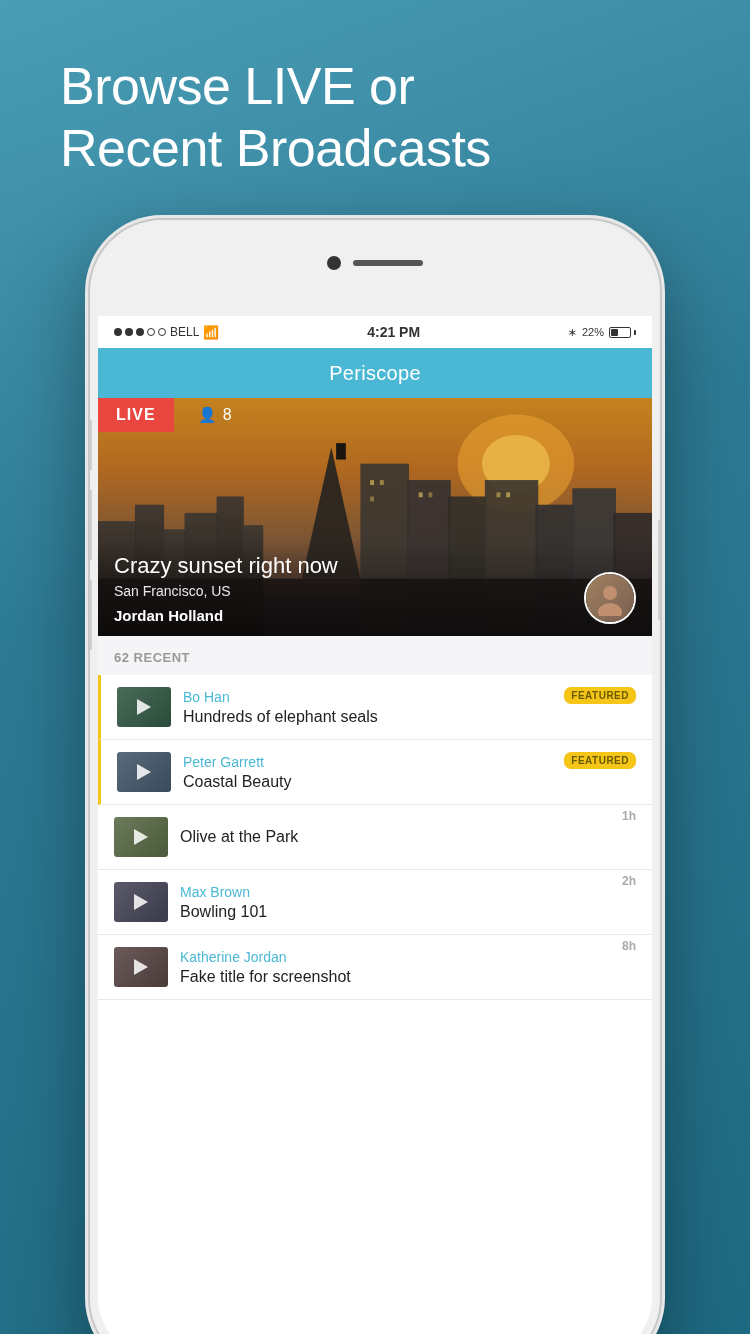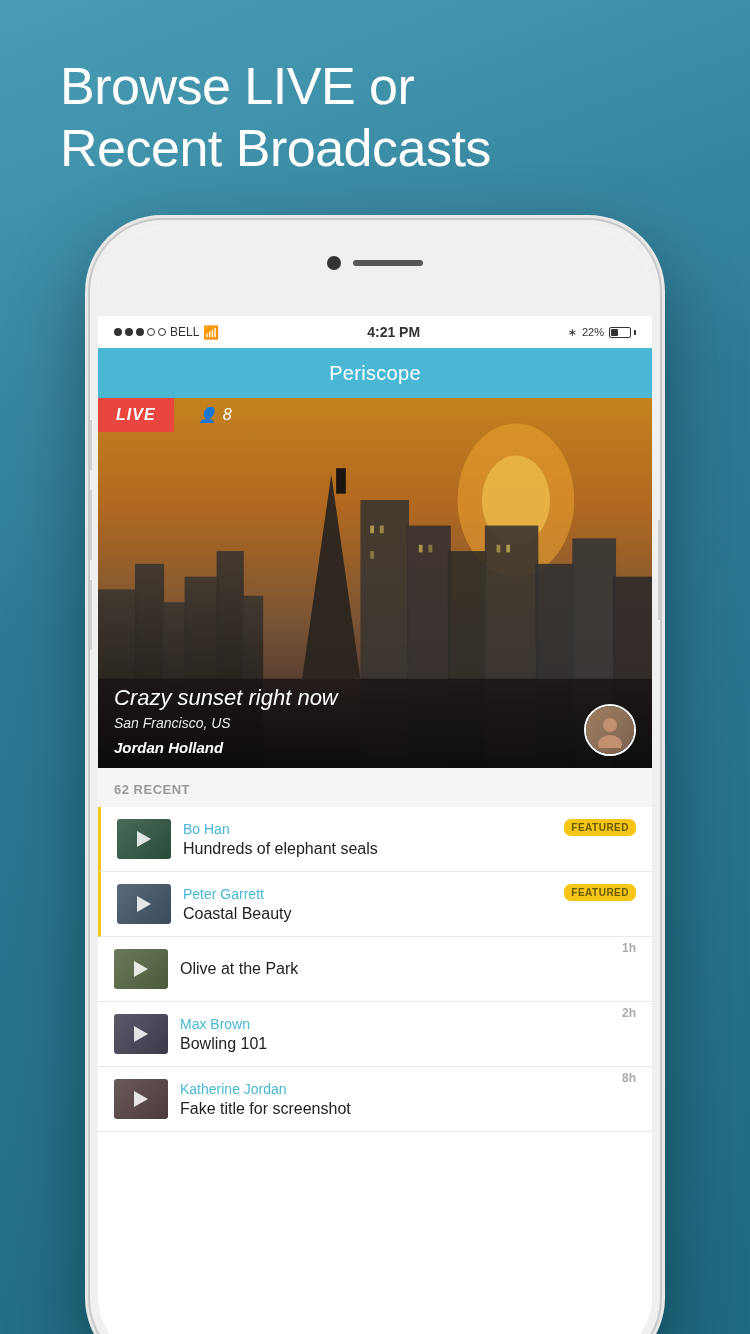--- a/index.html
+++ b/index.html
@@ -228,24 +228,23 @@
     .app-title {
       color: white;
       font-size: 20px;
       font-weight: 400;
       letter-spacing: 0.3px;
     }
 
     
     .live-hero {
       position: relative;
-      height: 370px;
+      height: 238px;
       background: #1d4ed8;
       overflow: hidden;
-      font-style: italic;
     }
 
     .hero-image {
       width: 100%;
       height: 100%;
       background: linear-gradient(
         to bottom,
         #c4821e 0%,
         #b8721a 20%,
         #8b6030 40%,

